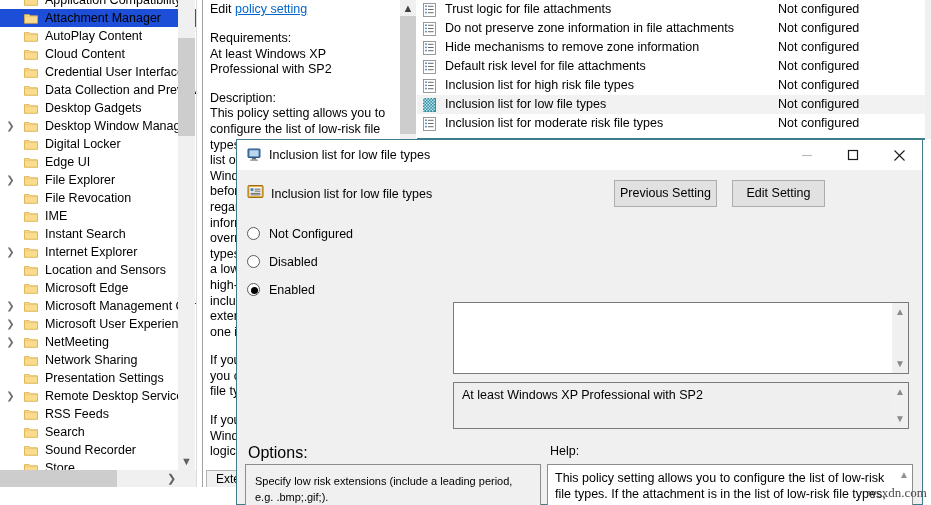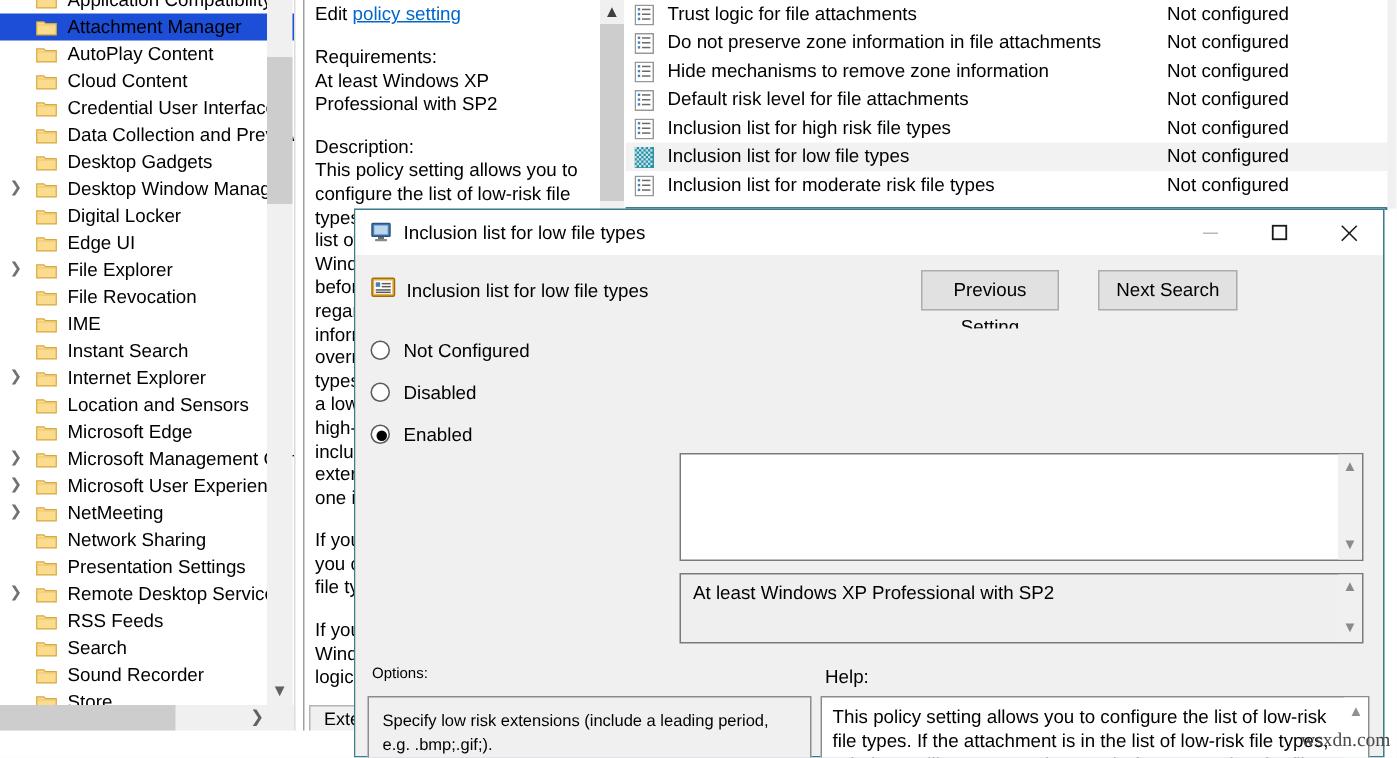--- a/index.html
+++ b/index.html
@@ -149,39 +149,39 @@
   #dlg-hdr-text {
     position: absolute; left: 34px; top: 0; height: 49px; line-height: 49px;
     font-size: 12.5px; color: #000;
   }
   .setbtn {
     position: absolute; top: 10px; height: 27px;
     background: #e1e1e1; border: 1px solid #adadad;
     font-size: 12.5px; color: #000; line-height: 25px; text-align: center;
     font-family: "Liberation Sans", sans-serif;
   }
-  #btn-prev { left: 377px; width: 92px; }
+  #btn-prev { left: 377px; width: 103px; }
   #btn-next { left: 495px; width: 93px; }
 
   #dlg-body { position: relative; height: 285px; background: #f0f0f0; }
 
   .radio-grp { position: absolute; left: 10px; top: 1px; width: 150px; }
   .radio-row { position: relative; height: 28px; line-height: 28px; font-size: 12.5px; padding-left: 22px; }
   .radio-row .rdo {
     position: absolute; left: 0; top: 7px; width: 13px; height: 13px;
     border: 1px solid #5a5a5a; border-radius: 50%; background: #fff;
   }
   .radio-row .rdo.on::after {
     content: ""; position: absolute; left: 3px; top: 3px;
     width: 7px; height: 7px; border-radius: 50%; background: #000;
   }
 
   #lbl-comment { position: absolute; left: 367px; top: 86px; font-size: 12.5px; }
   #lbl-supported { position: absolute; left: 367px; top: 165px; font-size: 12.5px; }
-  #lbl-options { position: absolute; left: 11px; top: 225px; font-size: 10px; }
+  #lbl-options { position: absolute; left: 11px; top: 225px; font-size: 16px; }
   #lbl-help { position: absolute; left: 313px; top: 225px; font-size: 12.5px; }
 
   #comment-box {
     position: absolute; left: 216px; top: 83px; width: 456px; height: 72px;
     background: #ffffff; border: 1px solid #7a7a7a;
   }
   #supported-box {
     position: absolute; left: 216px; top: 163px; width: 456px; height: 47px;
     background: #efefef; border: 1px solid #7a7a7a;
     font-size: 12.5px; padding: 5px 8px;
@@ -575,21 +575,21 @@
           <rect x="2.5" y="4" width="12" height="9" fill="#ffffff"></rect>
           <rect x="3.5" y="5.2" width="3" height="3" fill="#4a7fb5"></rect>
           <rect x="7.5" y="5.6" width="6" height="1" fill="#5a5a5a"></rect>
           <rect x="7.5" y="7.6" width="6" height="1" fill="#5a5a5a"></rect>
           <rect x="3.5" y="9.8" width="10" height="1" fill="#5a5a5a"></rect>
           <rect x="3.5" y="11.4" width="10" height="1" fill="#5a5a5a"></rect>
         </svg>
       </div>
       <div id="dlg-hdr-text">Inclusion list for low file types</div>
       <div class="setbtn" id="btn-prev">Previous Setting</div>
-      <div class="setbtn" id="btn-next">Next Search</div>
+      <div class="setbtn" id="btn-next">Edit Setting</div>
     </div>
 
     <div id="dlg-body">
 
       <div class="radio-grp" id="state-radios">
           <div class="radio-row"><span class="rdo"></span><span>Not Configured</span></div>
           <div class="radio-row"><span class="rdo"></span><span>Disabled</span></div>
           <div class="radio-row"><span class="rdo on"></span><span>Enabled</span></div>
         </div>
 

